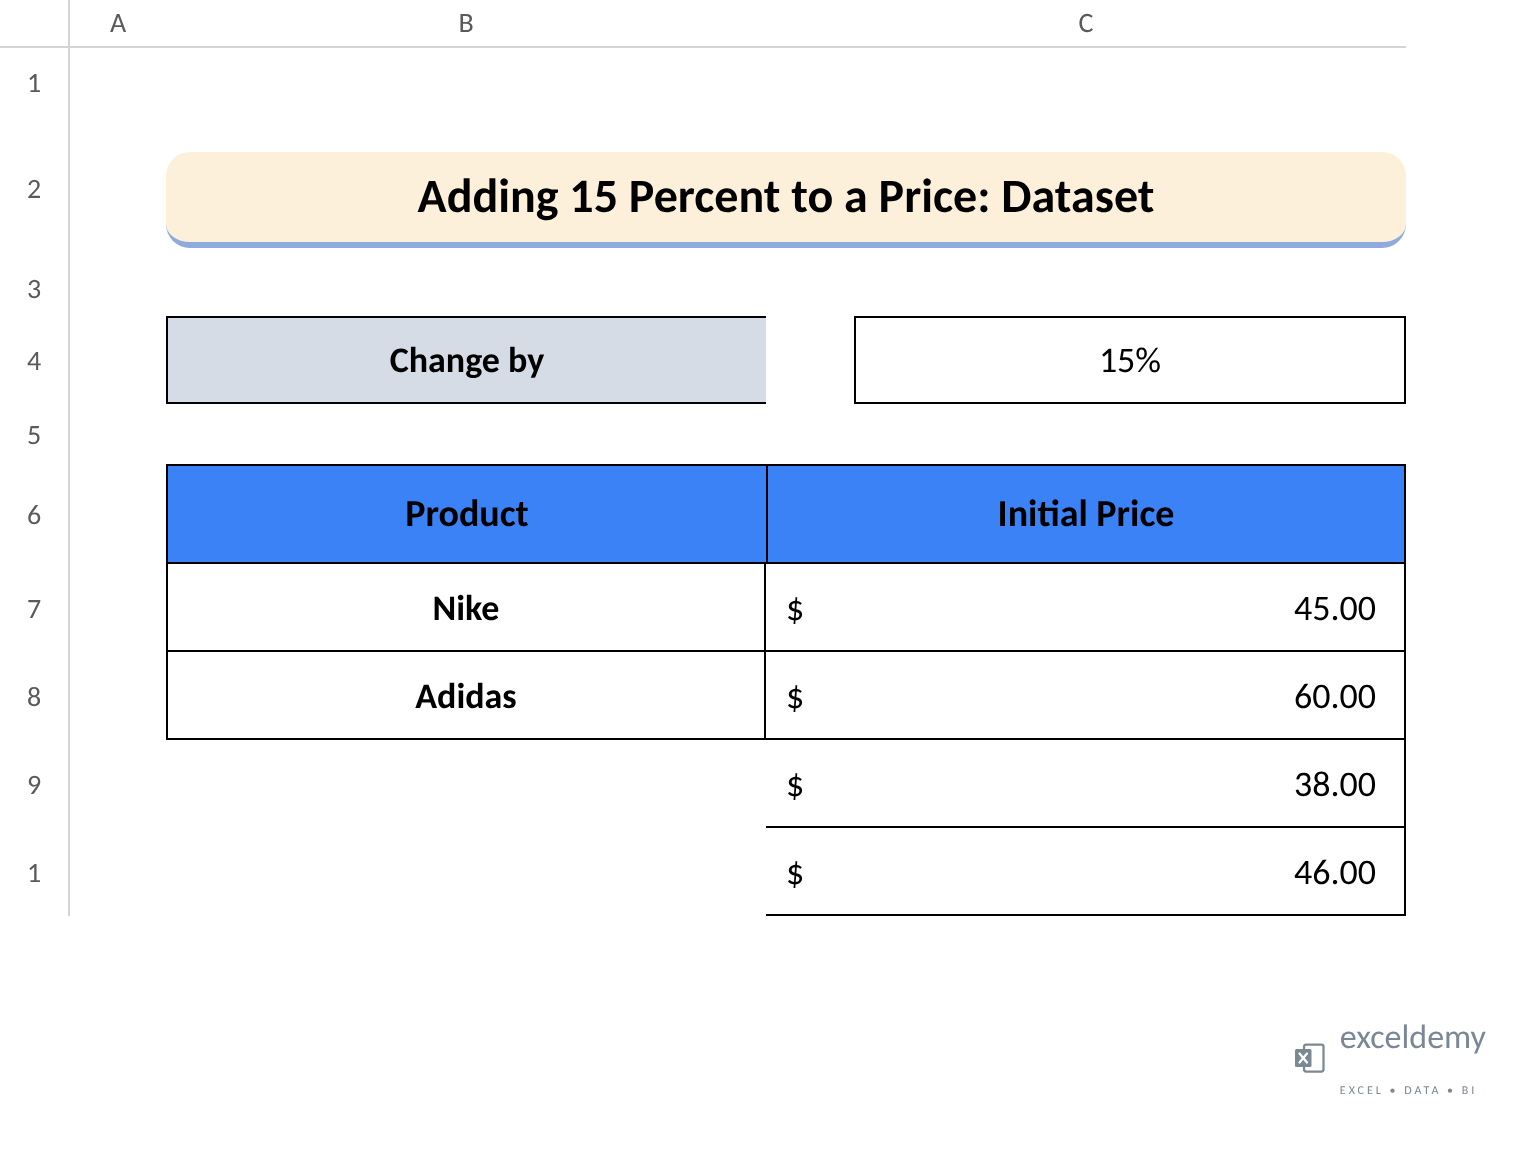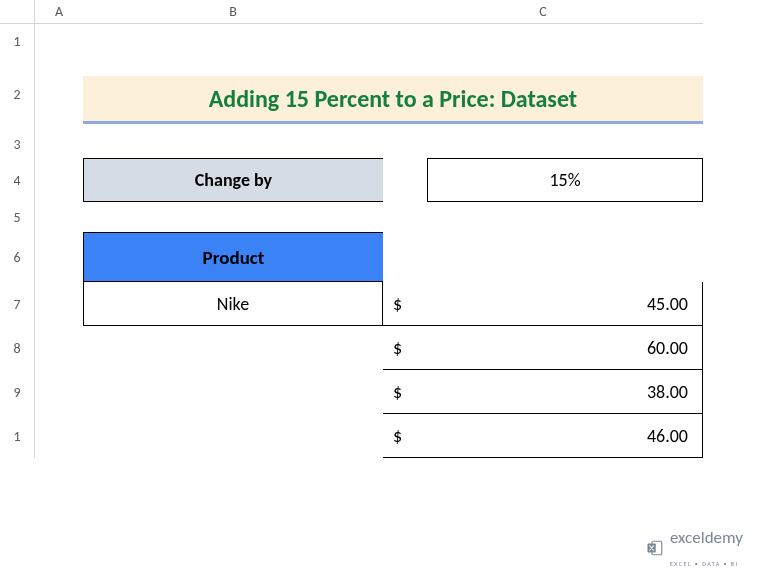--- a/index.html
+++ b/index.html
@@ -44,27 +44,28 @@
     .title-wrap {
       grid-column: 3 / 5;
       grid-row: 3;
       display: flex;
       align-items: center;
       justify-content: center;
       padding: 12px 0 0 0;
     }
     .title {
       background: #FCF0DA;
-      color: #15803d;
+      color: #000000;
       font-weight: bold;
       font-size: 24px;
       text-align: center;
       width: 100%;
       padding: 8px 0;
       border-bottom: 3px solid #8FAADC;
+      border-radius: 12px;
     }
     
     .changeby-label, .changeby-value {
       grid-row: 5;
       display: flex;
       align-items: center;
       justify-content: center;
       border: 1.5px solid #000;
       font-size: 18px;
     }
@@ -95,40 +96,41 @@
     
     .data-b {
       display: flex;
       align-items: center;
       justify-content: center;
       font-size: 18px;
       border-left: 1.5px solid #000;
       border-right: 1.5px solid #000;
       border-bottom: 1.5px solid #000;
       grid-column: 3;
+      font-weight: bold;
     }
     .data-c {
       display: flex;
       align-items: center;
       justify-content: space-between;
       font-size: 18px;
       border-right: 1.5px solid #000;
       border-bottom: 1.5px solid #000;
       grid-column: 4;
       padding: 0 14px 0 10px;
     }
     .r7 { grid-row: 8; }
     .r8 { grid-row: 9; }
     .r9 { grid-row: 10; }
     .r10 { grid-row: 11; }
     
     .watermark {
       position: absolute;
       right: 24px;
-      bottom: 17px;
+      bottom: 36px;
       display: flex;
       align-items: center;
       gap: 6px;
       color: #6e7b8b;
       font-size: 17px;
       font-weight: 500;
       opacity: 0.9;
     }
     .watermark svg { width: 18px; height: 18px; }
     .wm-text { display: flex; flex-direction: column; line-height: 1; }
@@ -162,31 +164,33 @@
   <div class="sheet-bg" style="grid-column:2;grid-row:5"></div>
   <div class="changeby-label">Change by</div>
   <div class="changeby-value">15%</div>
 
   <div class="row-header" style="grid-row:6">5</div>
   <div class="sheet-bg" style="grid-column:2/5;grid-row:6"></div>
 
   <div class="row-header" style="grid-row:7">6</div>
   <div class="sheet-bg" style="grid-column:2;grid-row:7"></div>
   <div class="tbl-header tbl-header-b">Product</div>
+  <div class="tbl-header tbl-header-c">Initial Price</div>
 
   <div class="row-header" style="grid-row:8">7</div>
   <div class="sheet-bg" style="grid-column:2;grid-row:8"></div>
   <div class="data-b r7">Nike</div>
   <div class="data-c r7">
     <span class="currency">$</span>
     <span class="amount">45.00</span>
   </div>
 
   <div class="row-header" style="grid-row:9">8</div>
   <div class="sheet-bg" style="grid-column:2;grid-row:9"></div>
+  <div class="data-b r8">Adidas</div>
   <div class="data-c r8">
     <span class="currency">$</span>
     <span class="amount">60.00</span>
   </div>
 
   <div class="row-header" style="grid-row:10">9</div>
   <div class="sheet-bg" style="grid-column:2;grid-row:10"></div>
   <div class="data-c r9">
     <span class="currency">$</span>
     <span class="amount">38.00</span>

